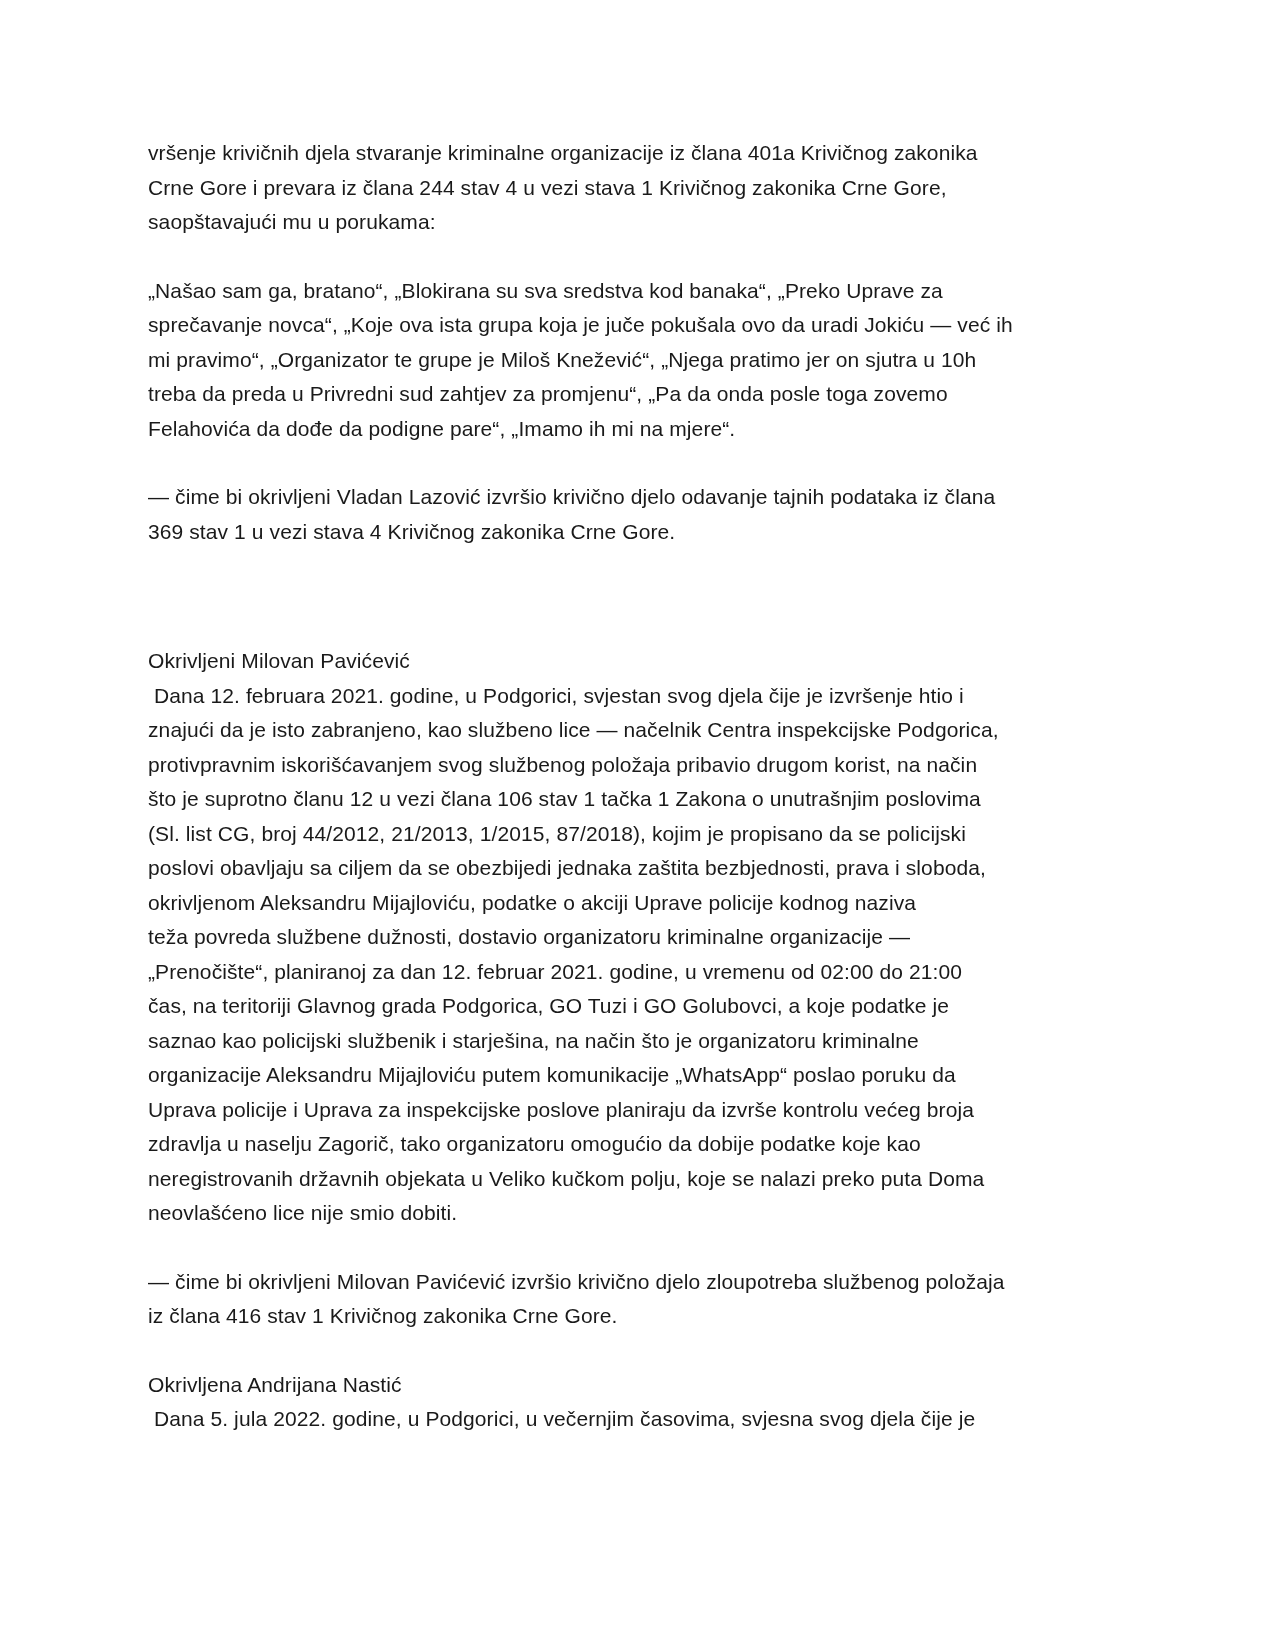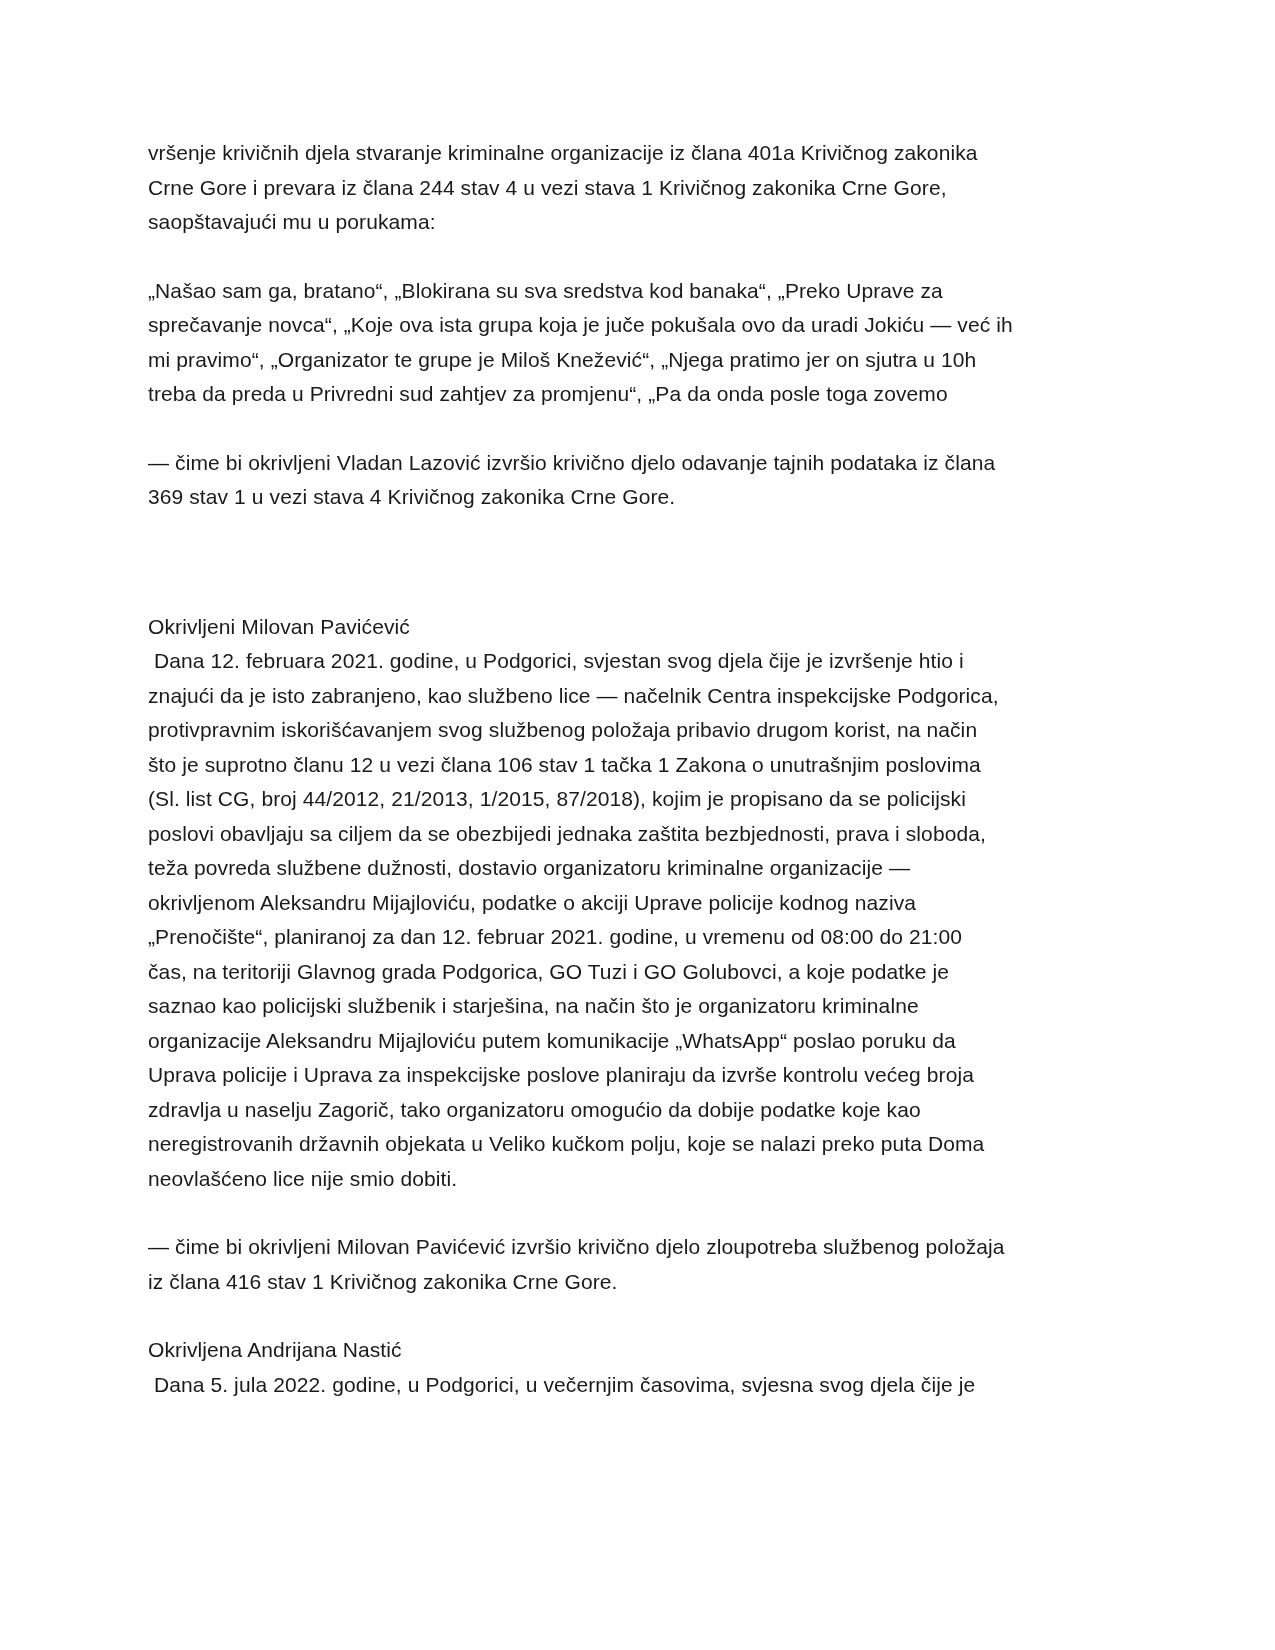--- a/index.html
+++ b/index.html
@@ -46,38 +46,39 @@
       <div class="line">vršenje krivičnih djela stvaranje kriminalne organizacije iz člana 401a Krivičnog zakonika</div>
       <div class="line">Crne Gore i prevara iz člana 244 stav 4 u vezi stava 1 Krivičnog zakonika Crne Gore,</div>
       <div class="line">saopštavajući mu u porukama:</div>
     </div>
 
     <div class="para">
       <div class="line">„Našao sam ga, bratano“, „Blokirana su sva sredstva kod banaka“, „Preko Uprave za</div>
       <div class="line">sprečavanje novca“, „Koje ova ista grupa koja je juče pokušala ovo da uradi Jokiću — već ih</div>
       <div class="line">mi pravimo“, „Organizator te grupe je Miloš Knežević“, „Njega pratimo jer on sjutra u 10h</div>
       <div class="line">treba da preda u Privredni sud zahtjev za promjenu“, „Pa da onda posle toga zovemo</div>
+      <div class="line">Felahovića da dođe da podigne pare“, „Imamo ih mi na mjere“.</div>
     </div>
 
     <div class="para">
       <div class="line">— čime bi okrivljeni Vladan Lazović izvršio krivično djelo odavanje tajnih podataka iz člana</div>
       <div class="line">369 stav 1 u vezi stava 4 Krivičnog zakonika Crne Gore.</div>
     </div>
 
     <div class="para gap-large">
       <div class="line">Okrivljeni Milovan Pavićević</div>
       <div class="line"> Dana 12. februara 2021. godine, u Podgorici, svjestan svog djela čije je izvršenje htio i</div>
       <div class="line">znajući da je isto zabranjeno, kao službeno lice — načelnik Centra inspekcijske Podgorica,</div>
       <div class="line">protivpravnim iskorišćavanjem svog službenog položaja pribavio drugom korist, na način</div>
       <div class="line">što je suprotno članu 12 u vezi člana 106 stav 1 tačka 1 Zakona o unutrašnjim poslovima</div>
       <div class="line">(Sl. list CG, broj 44/2012, 21/2013, 1/2015, 87/2018), kojim je propisano da se policijski</div>
       <div class="line">poslovi obavljaju sa ciljem da se obezbijedi jednaka zaštita bezbjednosti, prava i sloboda,</div>
+      <div class="line">okrivljenom Aleksandru Mijajloviću, podatke o akciji Uprave policije kodnog naziva</div>
       <div class="line">teža povreda službene dužnosti, dostavio organizatoru kriminalne organizacije —</div>
-      <div class="line">okrivljenom Aleksandru Mijajloviću, podatke o akciji Uprave policije kodnog naziva</div>
-      <div class="line">„Prenočište“, planiranoj za dan 12. februar 2021. godine, u vremenu od 08:00 do 21:00</div>
+      <div class="line">„Prenočište“, planiranoj za dan 12. februar 2021. godine, u vremenu od 02:00 do 21:00</div>
       <div class="line">čas, na teritoriji Glavnog grada Podgorica, GO Tuzi i GO Golubovci, a koje podatke je</div>
       <div class="line">saznao kao policijski službenik i starješina, na način što je organizatoru kriminalne</div>
       <div class="line">organizacije Aleksandru Mijajloviću putem komunikacije „WhatsApp“ poslao poruku da</div>
       <div class="line">Uprava policije i Uprava za inspekcijske poslove planiraju da izvrše kontrolu većeg broja</div>
       <div class="line">zdravlja u naselju Zagorič, tako organizatoru omogućio da dobije podatke koje kao</div>
       <div class="line">neregistrovanih državnih objekata u Veliko kučkom polju, koje se nalazi preko puta Doma</div>
       <div class="line">neovlašćeno lice nije smio dobiti.</div>
     </div>
 
     <div class="para">

